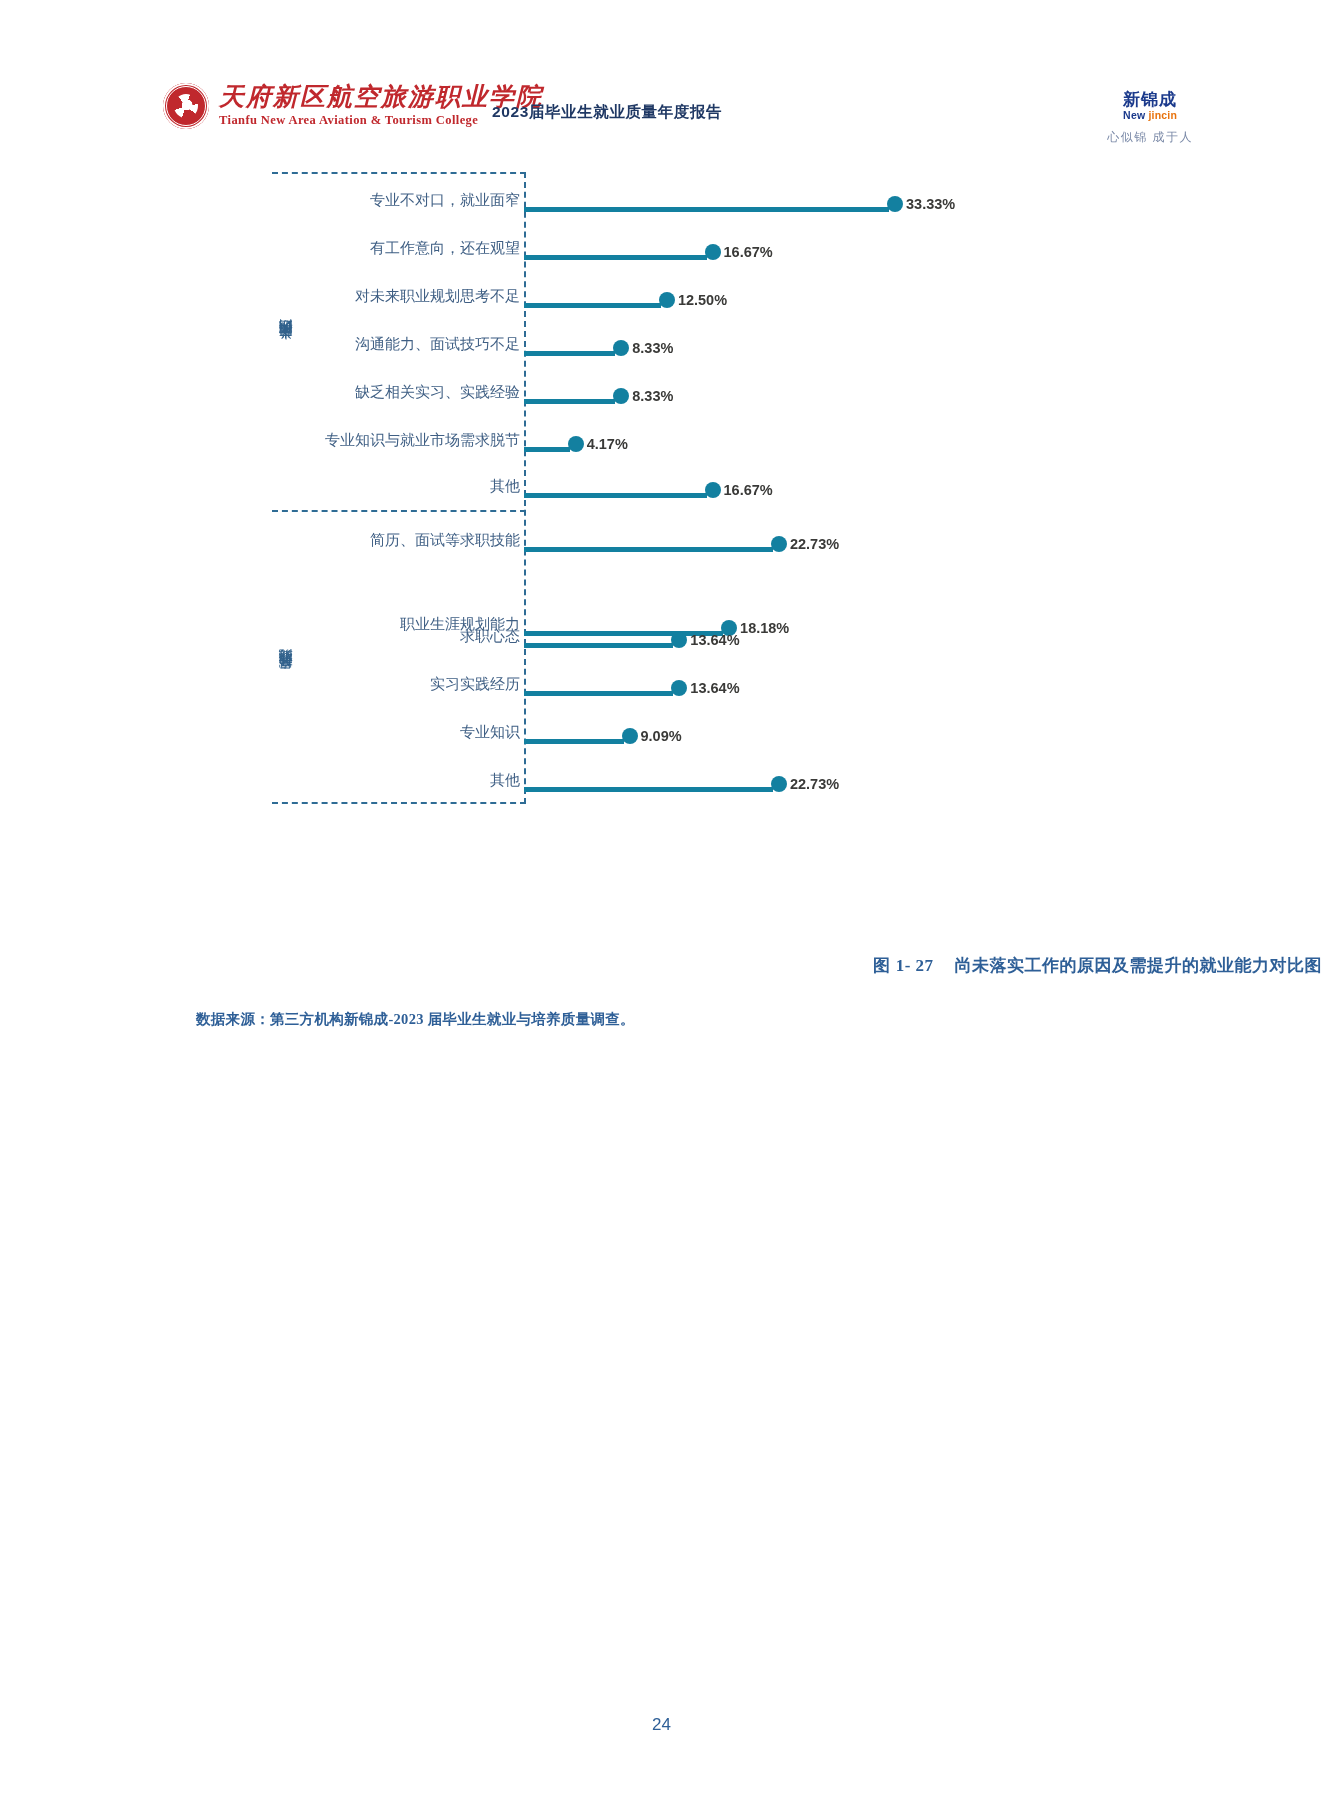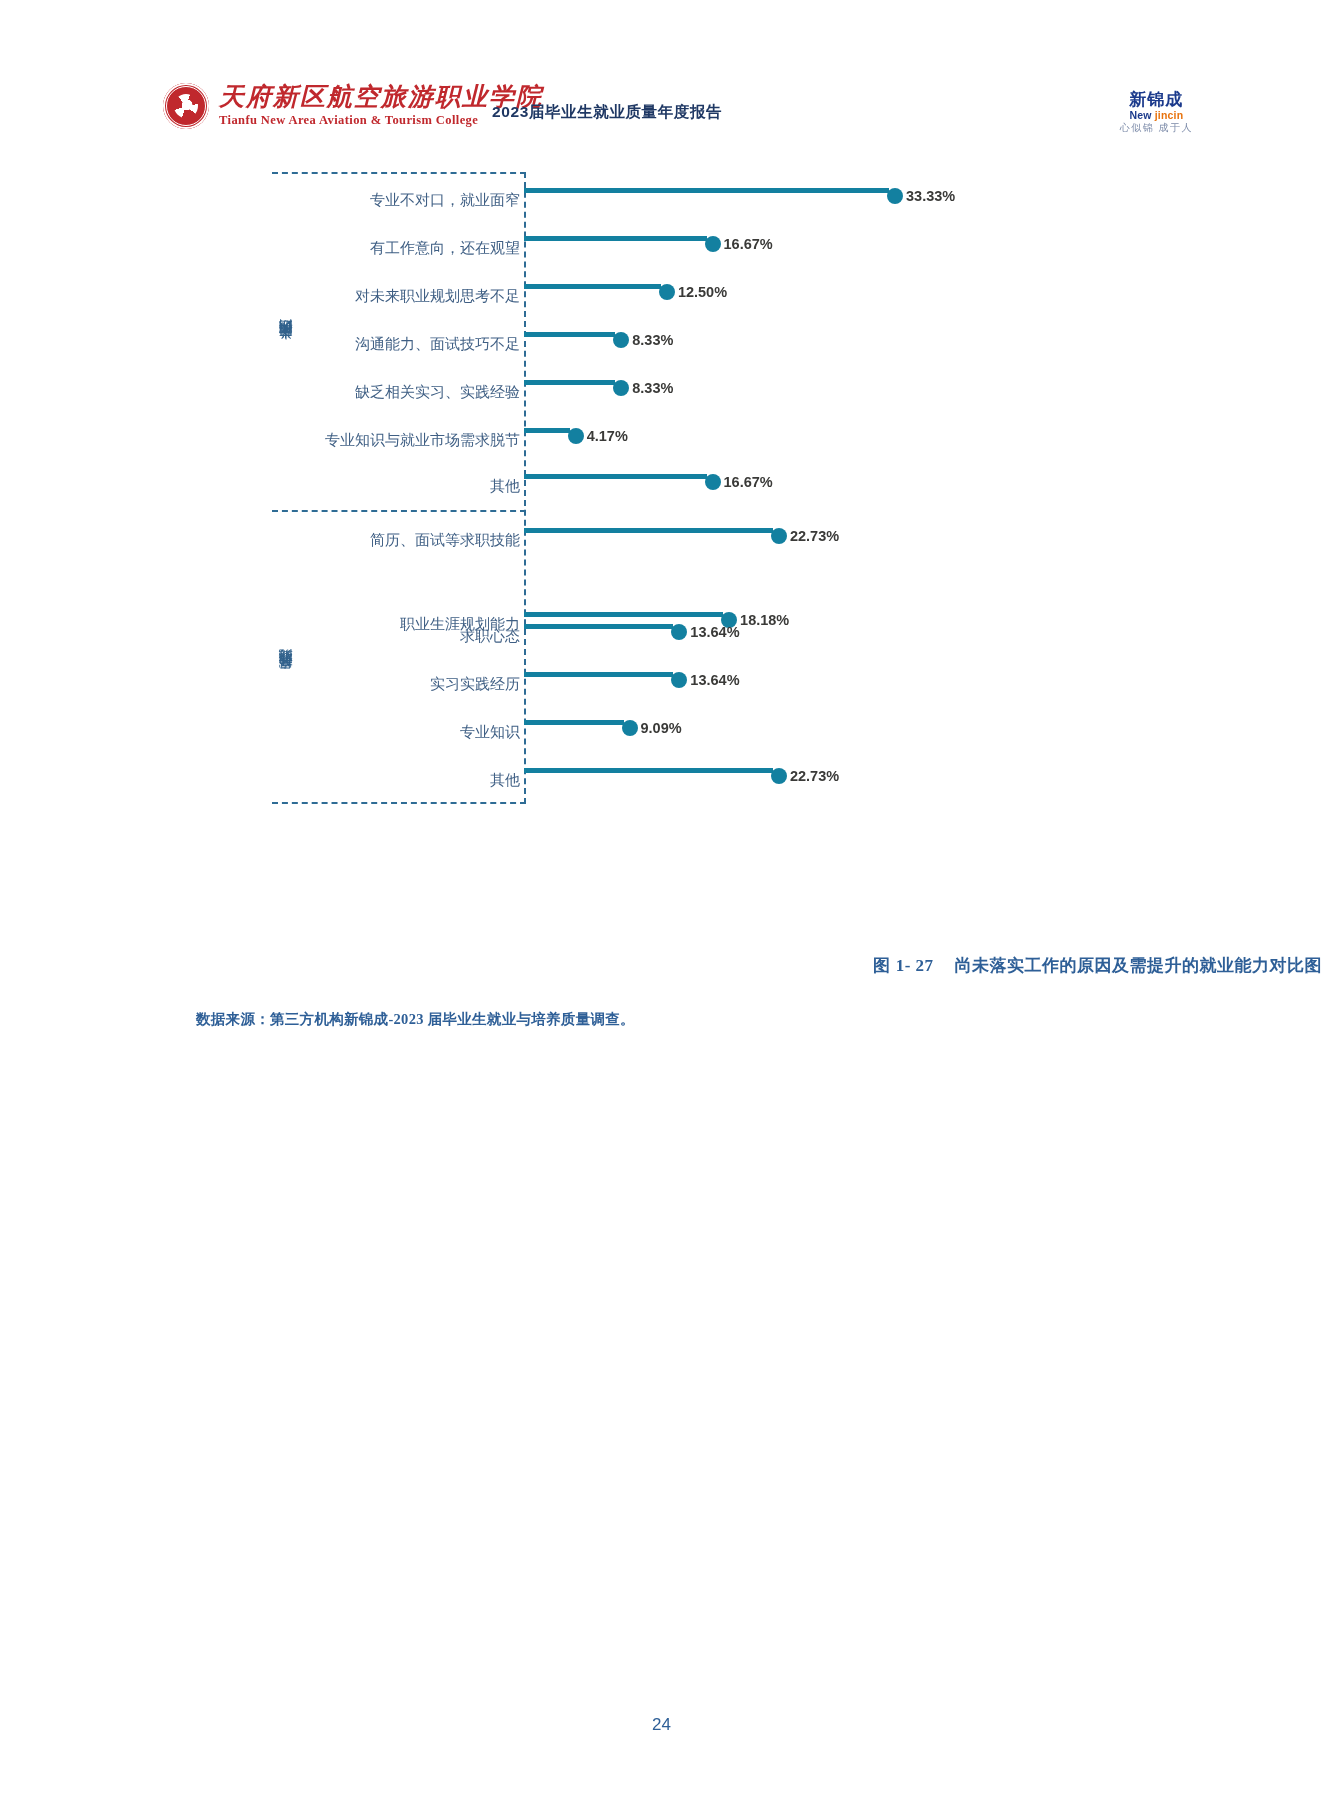--- a/index.html
+++ b/index.html
@@ -63,21 +63,21 @@
     font-size:17px; font-weight:bold; color:#1b3a8c; letter-spacing:1px;
   }
   .jc-en{
     font-family:"Liberation Sans", sans-serif;
     font-size:10.5px; font-weight:bold; margin-top:2px; letter-spacing:0.2px;
   }
   .jc-en .a{ color:#1b3a8c; }
   .jc-en .b{ color:#e8720c; }
   .jc-sub{
     font-family:"Liberation Sans", sans-serif;
-    font-size:10px; color:#7b8aa8; margin-top:2px; letter-spacing:1.5px;
+    font-size:12px; color:#7b8aa8; margin-top:10px; letter-spacing:1.5px;
   }
 
   
   .chart{
     position:absolute; left:272px; top:172px; width:700px; height:690px;
   }
   .axis-line{
     position:absolute; left:252px; top:0; width:0; height:632px;
     border-left:2px dashed #2e6c95;
   }
@@ -106,21 +106,21 @@
   .rows{ position:absolute; left:0; top:0; width:700px; }
   .row{
     position:absolute; left:0; height:24px; display:flex; align-items:center;
   }
   .row-label{
     width:252px; text-align:right; padding-right:4px;
     font-family:Liberation Sans, sans-serif;
     font-size:15px; color:#3f5f84; white-space:nowrap;
   }
   .lolli{
-    position:relative; height:24px; display:flex; align-items:flex-start;
+    position:relative; height:24px; display:flex; align-items:flex-end;
   }
   .stem{
     height:5px; background:#1380a0; border-radius:0;
   }
   .dot{
     width:16px; height:16px; border-radius:50%;
     background:#1380a0; margin-left:-2px; flex:0 0 auto;
   }
   .val{
     font-family:"Liberation Sans", sans-serif;

